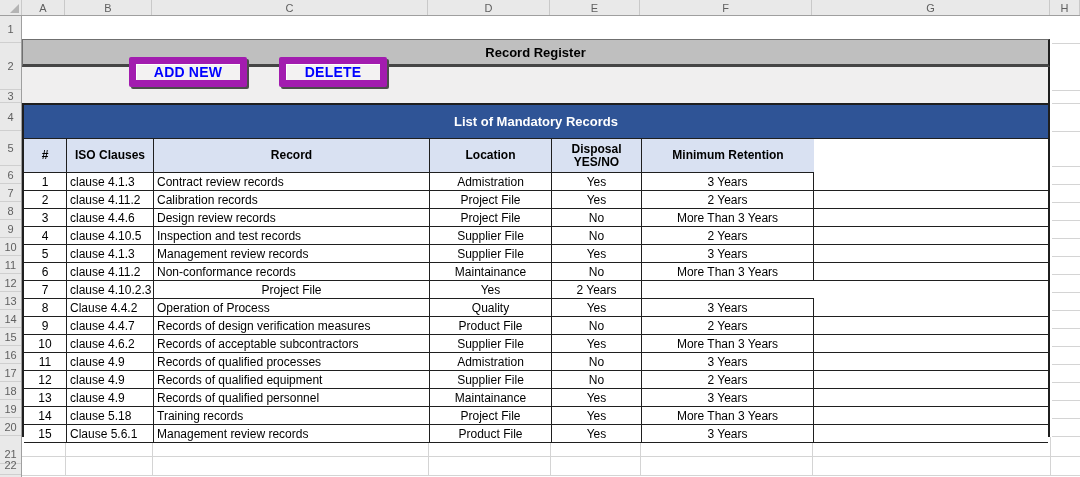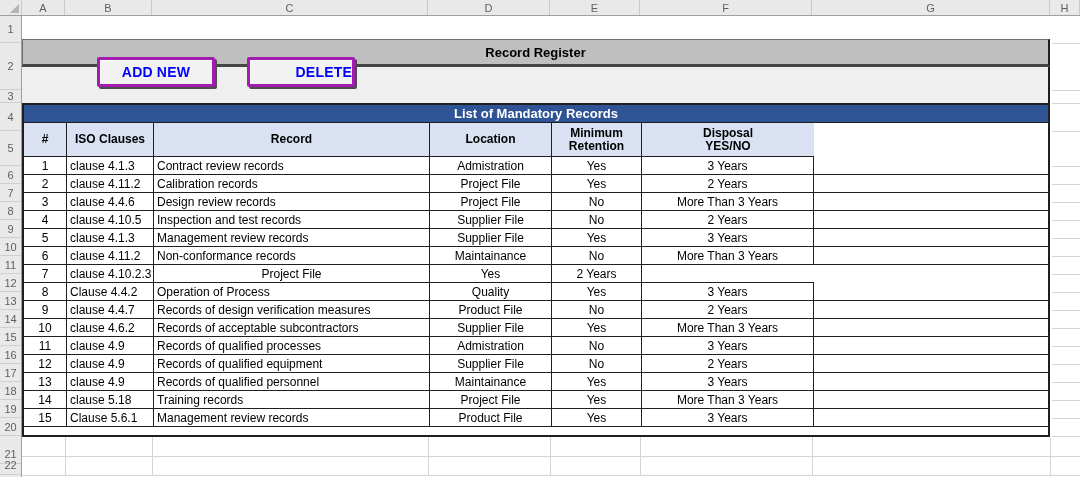--- a/index.html
+++ b/index.html
@@ -41,35 +41,35 @@
     display:flex;align-items:center;justify-content:center;z-index:3;margin-top:23px;
   }
   .title-bar span{font-size:13px;font-weight:bold;color:#000;}
   
   .band{
     position:absolute;left:22px;top:44px;width:1028px;height:59px;box-sizing:border-box;
     background:#f0efef;border-right:2px solid #1f1f1f;z-index:2;
   }
   .xl-btn{
     position:absolute;top:57px;height:30px;box-sizing:border-box;
-    background:#f3f2f2;border:3px solid #a21caf;border-radius:2px;
+    background:#f3f2f2;border:7px solid #a21caf;border-radius:2px;
     box-shadow:2px 2px 0 #4c4c4c, inset 1px 1px 0 #ffffff;
     display:flex;align-items:center;justify-content:center;cursor:pointer;
-    font-family:"Liberation Sans",sans-serif;padding:0;z-index:4;
+    font-family:"Liberation Sans",sans-serif;padding:0;z-index:4;margin-left:32px;
   }
   .xl-btn span{font-size:14px;font-weight:bold;color:#0000ff;letter-spacing:.2px;}
   .btn-add{left:97px;width:118px;}
-  .btn-del{left:247px;width:108px;justify-content:flex-end;}
+  .btn-del{left:247px;width:108px;}
   
   .table-outline{
     position:absolute;left:22px;top:103px;width:1028px;height:334px;box-sizing:border-box;
     border:2px solid #1f1f1f;background:#fff;z-index:3;display:flex;flex-direction:column;
   }
   .banner{
-    height:18px;box-sizing:border-box;background:#2f5496;border-bottom:1px solid #1f1f1f;
+    height:34px;box-sizing:border-box;background:#2f5496;border-bottom:1px solid #1f1f1f;
     display:flex;align-items:center;justify-content:center;flex:0 0 auto;
   }
   .banner span{color:#ffffff;font-size:13px;font-weight:bold;}
   .thead,.tr{
     display:grid;grid-template-columns:43px 87px 276px 122px 90px 172px minmax(0,1fr);
   }
   .thead{height:34px;flex:0 0 auto;}
   .th{
     background:#d9e1f2;border-right:1px solid #1f1f1f;border-bottom:1px solid #1f1f1f;box-sizing:border-box;
     display:flex;align-items:center;justify-content:center;text-align:center;
@@ -177,23 +177,23 @@
 
   <div class="table-outline">
     <div class="banner">
       <span>List of Mandatory Records</span>
     </div>
     <div class="thead">
       <div class="th">#</div>
       <div class="th">ISO Clauses</div>
       <div class="th">Record</div>
       <div class="th">Location</div>
-      <div class="th">Minimum Retention</div>
       <div class="th">Disposal
 YES/NO</div>
+      <div class="th">Minimum Retention</div>
     </div>
     <div class="tbody">
   <div class="tr">
     <div class="td a-c">1</div>
     <div class="td a-l">clause 4.1.3</div>
     <div class="td a-l">Contract review records</div>
     <div class="td a-c">Admistration</div>
     <div class="td a-c">Yes</div>
     <div class="td a-c">3 Years</div>
     <div class="td a-c"></div>

